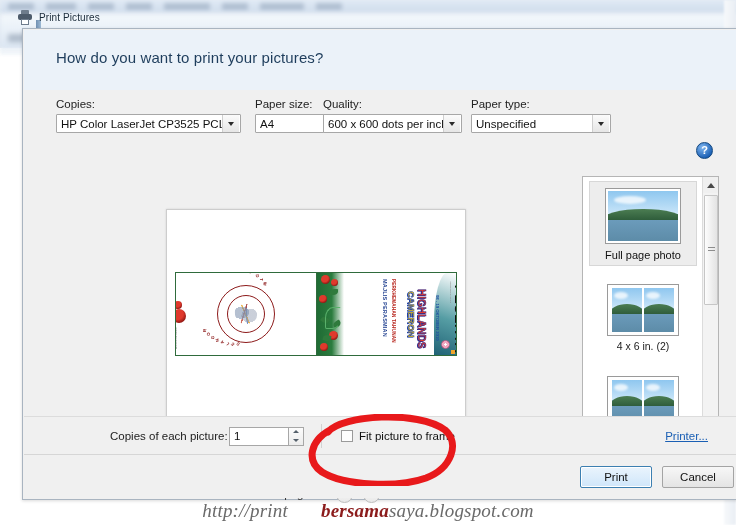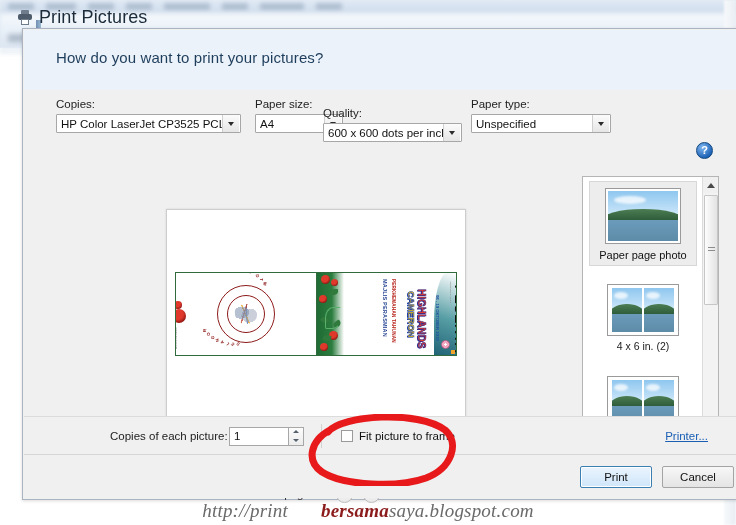--- a/index.html
+++ b/index.html
@@ -48,21 +48,21 @@
     position:absolute;left:724px;top:0;width:12px;height:525px;
     background:linear-gradient(90deg,#f7f9fb,#e9eef4);filter:blur(1.2px);
   }
 
   
   #dlg-title{
     position:absolute;left:18px;top:6px;height:22px;
     display:flex;align-items:center;gap:7px;z-index:20;
   }
   #dlg-title .tt{
-    font-size:18px;color:#1b2b3a;letter-spacing:.1px;text-align:center;
+    font-size:10px;color:#1b2b3a;letter-spacing:.1px;text-align:center;
   }
   .printer-glyph{width:14px;height:15px;position:relative;display:inline-block;}
   .printer-glyph .pg-top{position:absolute;left:3px;top:0;width:8px;height:4px;background:#6e7c8c;border-radius:1px 1px 0 0;}
   .printer-glyph .pg-mid{position:absolute;left:0;top:4px;width:14px;height:6px;background:#4d5b6b;border-radius:2px;}
   .printer-glyph .pg-bot{position:absolute;left:3px;top:9px;width:8px;height:6px;background:#fff;border:1px solid #6e7c8c;box-sizing:border-box;}
 
   
   #dialog{
     position:absolute;left:22px;top:28px;width:736px;height:472px;
     background:#f0f0f0;
@@ -445,21 +445,21 @@
     <div class="fld" style="left:231px;top:8px;width:88px;">
       <span class="lbl">Paper size:</span>
       <div class="combo">
         <span class="ctxt">A4</span>
         <span class="cbtn">
             <span class="arrow-dn"></span>
           </span>
       </div>
     </div>
 
-    <div class="fld" style="left:299px;top:8px;width:139px;margin-top:9px;">
+    <div class="fld" style="left:299px;top:8px;width:139px;">
       <span class="lbl">Quality:</span>
       <div class="combo">
         <span class="ctxt">600 x 600 dots per inch</span>
         <span class="cbtn">
             <span class="arrow-dn"></span>
           </span>
       </div>
     </div>
 
     <div class="fld" style="left:447px;top:8px;width:140px;">
@@ -542,21 +542,21 @@
         </span>
     </div>
 
     <div id="layouts">
       <div id="layout-list">
 
         <div class="layout-item selected" style="margin:4px 0 0 6px;width:108px;">
           <div class="thumb" style="width:76px;height:56px;">
             <div class="photo" style="width:100%;height:100%;"></div>
           </div>
-          <span class="lbl-sel">Paper page photo</span>
+          <span class="lbl-sel">Full page photo</span>
         </div>
 
         <div class="layout-item" style="margin-top:12px;">
           <div class="thumb" style="width:72px;height:52px;">
             <div class="photo" style="width:30px;height:44px;"></div>
             <div class="photo" style="width:30px;height:44px;"></div>
           </div>
           <span class="lbl-small">4 x 6 in. (2)</span>
         </div>
 

